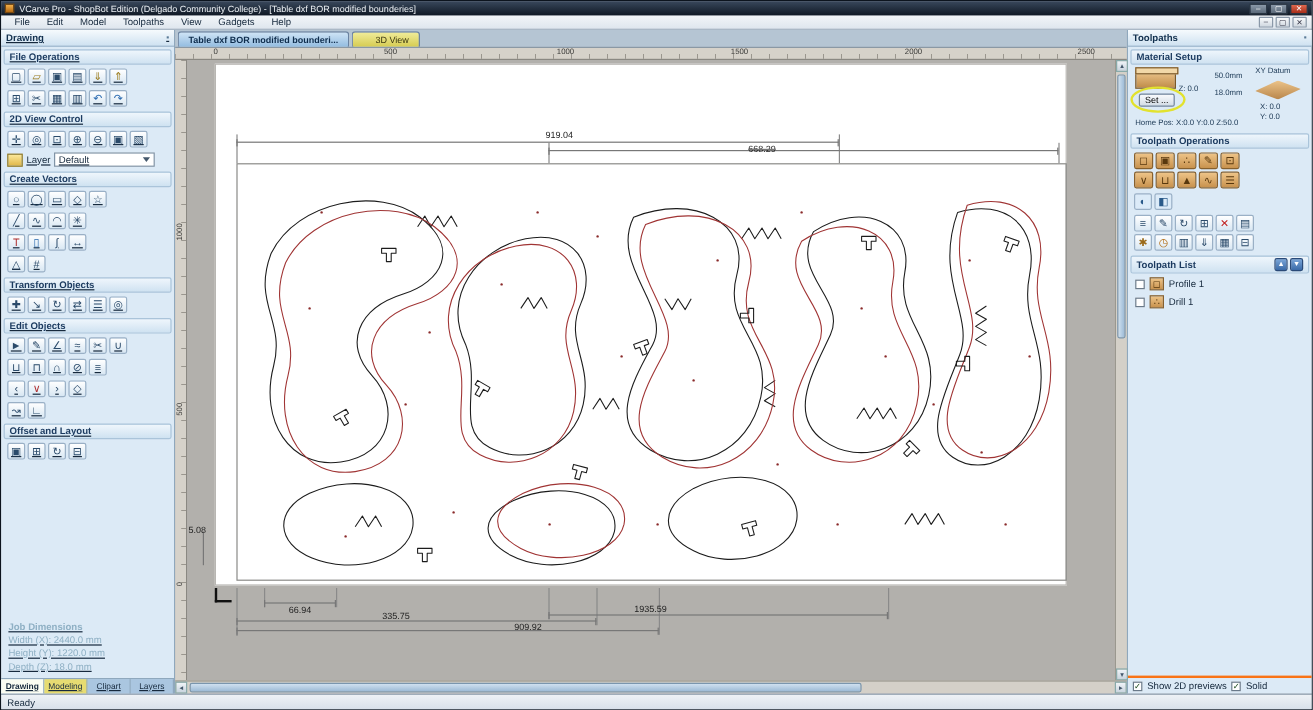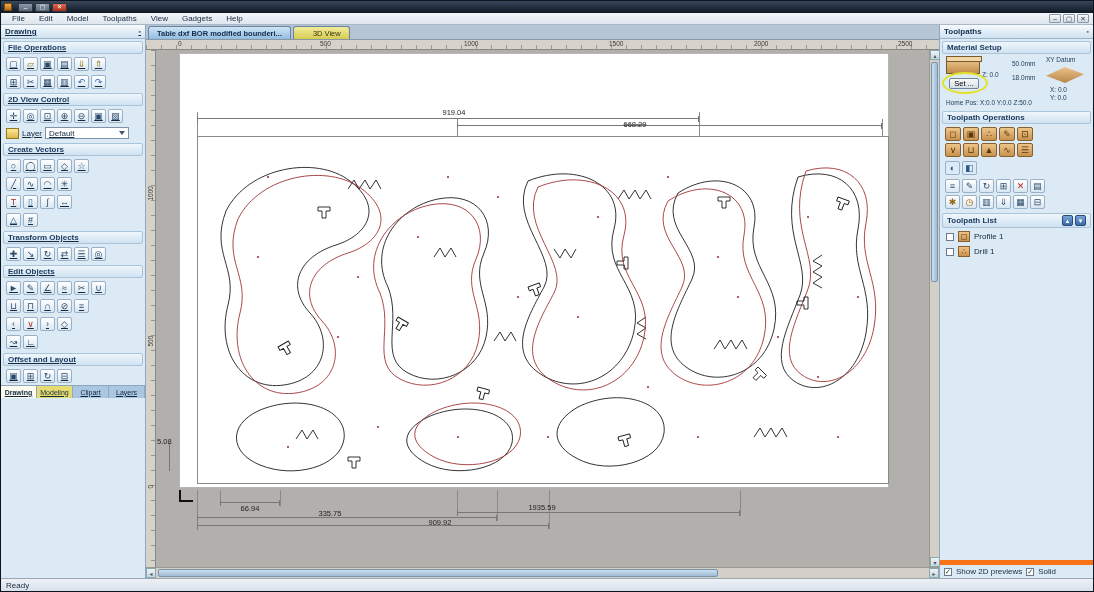--- a/index.html
+++ b/index.html
@@ -102,33 +102,34 @@
   .ops-wrap { padding:1px 4px; display:flex; flex-wrap:wrap; }
   .wood .tool-icon { width:16px; background:linear-gradient(#eec488,#c8924e); border-color:#86602e; color:#58380e; }
   .tp-list-head { display:flex; align-items:center; }
   .tiny-btn { width:11px; height:11px; margin-left:2px; display:flex; align-items:center; justify-content:center;
     font-size:6px; color:#fff; background:linear-gradient(#7aa6d8,#3a6aa8); border:1px solid #2a4a78; border-radius:2px; cursor:pointer; }
   .tp-item { display:flex; align-items:center; gap:4px; padding:2px 6px; cursor:pointer; }
   .cb { width:8px; height:8px; background:#fff; border:1px solid #6a7a8a; display:flex; align-items:center; justify-content:center;
     font-size:7px; color:#1a4a1a; cursor:pointer; }
   .tp-ico { width:12px; height:11px; display:flex; align-items:center; justify-content:center; font-size:8px;
     background:linear-gradient(#eec488,#c8924e); border:1px solid #86602e; color:#58380e; }
-  .rp-footer { margin-top:auto; display:flex; align-items:center; gap:4px; padding:2px 4px; border-top:5px solid #f97316; }
+  .rp-footer { margin-top:auto; display:flex; align-items:center; gap:4px; padding:2px 4px; border-top:2px solid #f97316; }
 
   .statusbar { height:13px; background:linear-gradient(#eef2f6,#d8e0ea); border-top:1px solid #9aa8b6;
     display:flex; align-items:center; padding:0 5px; position:relative; }
   .coords { position:absolute; right:150px; color:#223;margin-top:24px; }
 </style>
 </head>
 <body>
 
 <div class="window">
 
   <div class="titlebar">
     <span class="app-icon"></span>
+    <span class="title">VCarve Pro - ShopBot Edition (Delgado Community College) - [Table dxf BOR modified bounderies]</span>
     <span class="winbtn">–</span>
     <span class="winbtn">▢</span>
     <span class="winbtn close">✕</span>
   </div>
 
   <div class="menubar">
     <span class="menu-item">File</span>
     <span class="menu-item">Edit</span>
     <span class="menu-item">Model</span>
     <span class="menu-item">Toolpaths</span>
@@ -251,20 +252,26 @@
         </div>
 
       <div class="sec-h">Offset and Layout</div>
       <div class="icon-row">
           <span class="tool-icon">▣</span>
           <span class="tool-icon">⊞</span>
           <span class="tool-icon">↻</span>
           <span class="tool-icon">⊟</span>
         </div>
 
+      <div class="jobdims">
+        <div class="jd-title">Job Dimensions</div>
+        <div>Width (X): 2440.0 mm</div>
+        <div>Height (Y): 1220.0 mm</div>
+        <div>Depth (Z): 18.0 mm</div>
+      </div>
 
       <div class="side-tabs">
         <span class="side-tab active">Drawing</span>
         <span class="side-tab modeling">Modeling</span>
         <span class="side-tab">Clipart</span>
         <span class="side-tab">Layers</span>
       </div>
     </div>
 
     <div class="center">
@@ -291,21 +298,21 @@
 
         <div class="canvas">
           <div class="sheet">
 
             <div class="ext" style="left:17px;  top:58px; height:24px"></div>
             <div class="ext" style="left:519px; top:58px; height:24px"></div>
             <div class="ext" style="left:277px; top:65px; height:17px"></div>
             <div class="ext" style="left:702px; top:65px; height:17px"></div>
             <div class="dim-h" style="left:17px;  top:64px; width:502px"></div>
             <div class="dim-h" style="left:277px; top:71px; width:425px"></div>
-            <span class="dim-label" style="left:244px; top:54px; width:60px">919.04</span>
+            <span class="dim-label" style="left:256px; top:54px; width:60px">919.04</span>
             <span class="dim-label struck" style="left:425px; top:66px; width:60px">668.29</span>
 
             <div class="draw-area">
               <svg width="692" height="348" viewBox="0 0 692 348">
                 <defs>
                   <path id="s1" d="M28,74 C50,30 118,18 152,44 C186,70 170,98 138,108 C100,120 88,150 112,176 C136,202 128,242 86,248 C44,254 18,214 30,168 C40,130 12,116 28,74 Z"></path>
                   <path id="s2" d="M190,150 C170,110 200,70 240,62 C280,54 300,84 286,116 C272,148 296,164 288,200 C280,236 240,252 210,236 C180,220 204,186 190,150 Z"></path>
                   <path id="s3" d="M330,44 C380,24 428,48 416,92 C404,136 446,148 436,194 C426,240 380,260 344,238 C308,216 330,180 346,150 C362,120 310,84 330,44 Z"></path>
                   <path id="s4" d="M480,56 C520,30 564,48 556,90 C548,132 586,146 576,192 C566,238 518,252 488,230 C458,208 480,172 494,142 C508,112 460,92 480,56 Z"></path>
                   <path id="s5" d="M600,40 C640,28 668,52 660,92 C652,132 676,150 668,196 C660,242 622,262 596,244 C570,226 590,190 602,158 C614,126 580,96 600,40 Z"></path>

